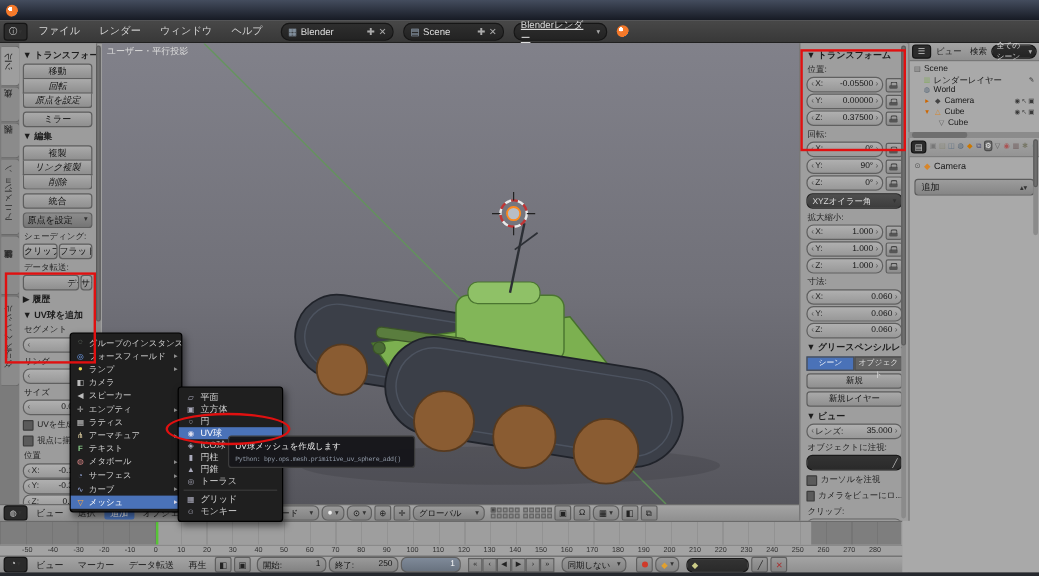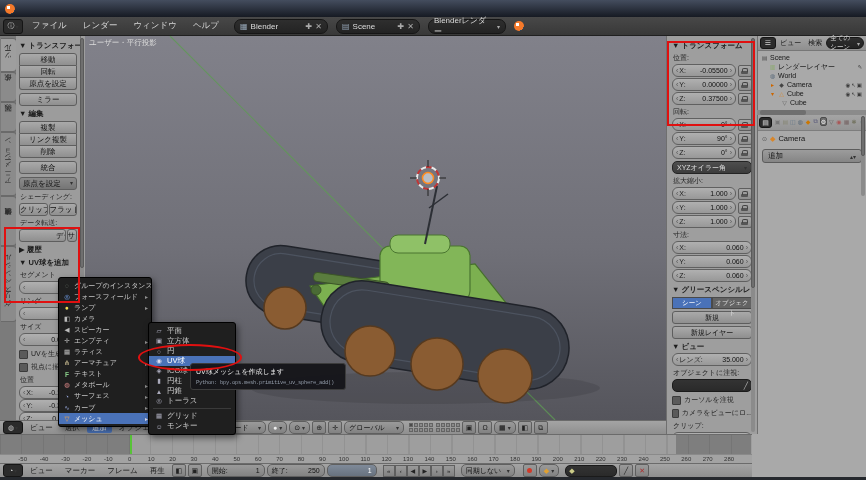--- a/index.html
+++ b/index.html
@@ -29,21 +29,21 @@
         writing-mode:vertical-rl;transform:rotate(180deg);display:flex;align-items:center;justify-content:center;}
   .vtab.on{background:#9e9e9e;color:#111;}
 
   
   .tshelf{left:16px;top:36px;width:65px;height:384px;background:#9c9c9c;border-right:1px solid #6f6f6f;
           padding:2px 3px;box-sizing:border-box;overflow:hidden;}
   .ph{font-size:7.5px;font-weight:bold;color:#1c1c1c;margin:3px 0 2px 0;white-space:nowrap;}
   .t-btn{height:11px;line-height:11px;text-align:center;font-size:7.5px;color:#111;
          background:linear-gradient(#aaa,#8f8f8f);border:1px solid #5e5e5e;border-radius:3px;
          white-space:nowrap;overflow:hidden;}
-  .t-btn.stack{border-radius:0;border-top:none;}
+  .t-btn.stack{border-radius:0;border-top:none;font-style:italic;}
   .t-btn.stack-top{border-radius:3px 3px 0 0;border-top:1px solid #5e5e5e;}
   .t-btn.stack-bot{border-radius:0 0 3px 3px;}
   .t-dd{background:linear-gradient(#8b8b8b,#757575);display:flex;justify-content:space-between;padding:0 3px;}
   .lbl{font-size:7px;color:#222;margin:2px 0 1px 1px;white-space:nowrap;}
   .fld{height:11px;background:linear-gradient(#b0b0b0,#989898);border:1px solid #606060;border-radius:6px;
        display:flex;align-items:center;font-size:7px;color:#111;padding:0 3px;justify-content:space-between;white-space:nowrap;}
   .fld::before{content:"‹";color:#555;}
   .fld::after{content:"›";color:#555;}
   .fld .v{flex:1;text-align:right;padding-right:2px;}
   .fld .ax{padding-left:1px;color:#222;}
@@ -164,21 +164,21 @@
       <span style="color:#aaa;">✚</span>
       <span style="color:#aaa;">✕</span>
     </span>
     <span class="dkfield" style="width:72px;margin-left:6px;">
       <span style="color:#9ab;">▤</span>
       <span style="flex:1;">Scene</span>
       <span style="color:#aaa;">✚</span>
       <span style="color:#aaa;">✕</span>
     </span>
     <span class="dkfield" style="width:66px;margin-left:6px;">
-      <span style="flex:1;">Blenderレンダー</span>
+      <span style="flex:1;text-decoration:underline;">Blenderレンダー</span>
       <span class="carat" style="color:#aaa;">▾</span>
     </span>
     <span class="blogo" style="margin-left:6px;"></span>
   </div>
 
   <div class="abs tabstrip">
     <span class="vtab on" style="top:2px;height:32px;">ツール</span>
     <span class="vtab" style="top:36px;height:28px;">作成</span>
     <span class="vtab" style="top:66px;height:28px;">関係</span>
     <span class="vtab" style="top:96px;height:62px;">アニメーション</span>
@@ -610,21 +610,21 @@
         <span class="rl">250</span>
         <span class="rl">260</span>
         <span class="rl">270</span>
         <span class="rl">280</span>
     </span>
   </div>
   <div class="abs tl-hdr">
     <span class="ed-btn" style="height:11px;">◔<span class="carat">▾</span></span>
     <span class="hmenu">ビュー</span>
     <span class="hmenu">マーカー</span>
-    <span class="hmenu">フレーム</span>
+    <span class="hmenu">データ転送</span>
     <span class="hmenu">再生</span>
     <span class="hbtn">◧</span>
     <span class="hbtn">▣</span>
     <span class="hdd" style="width:48px;margin-left:3px;">
       <span>開始:</span>
       <span style="flex:1;text-align:right;">1</span>
     </span>
     <span class="hdd" style="width:48px;">
       <span>終了:</span>
       <span style="flex:1;text-align:right;">250</span>

